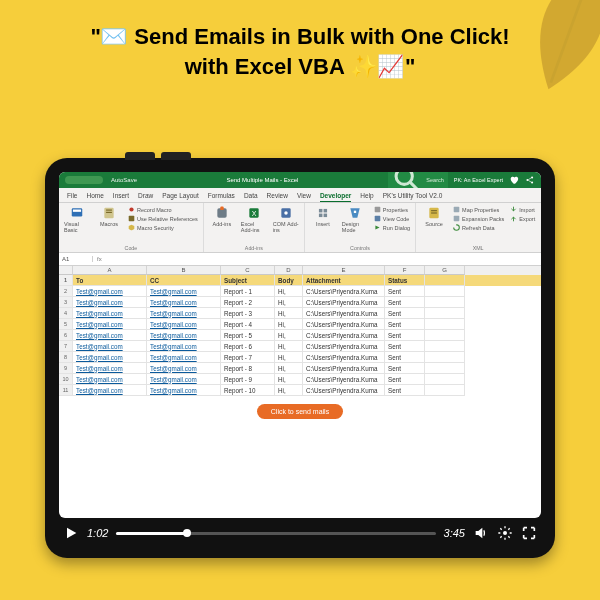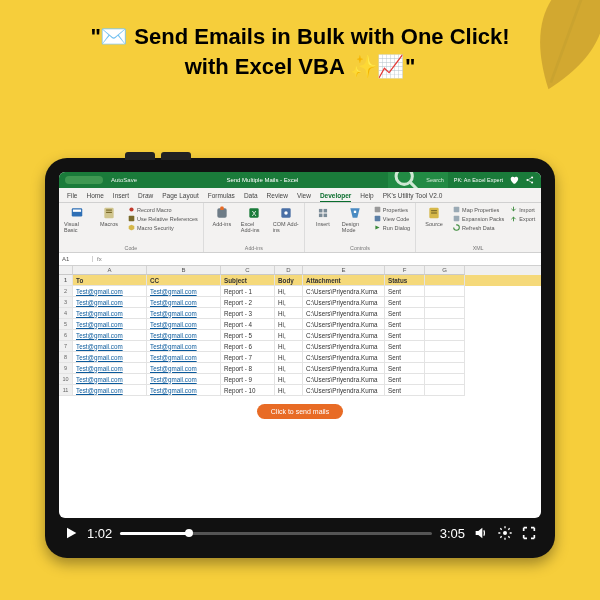--- a/index.html
+++ b/index.html
@@ -124,21 +124,22 @@
   .send-btn{ display:inline-block; background:#e86b25; color:#fff; font-size:7px; border-radius:10px; padding:4px 14px;}
 
   
   .vctrl{
     height:30px;
     display:flex;
     align-items:center;
     gap:8px;
     color:#fff;
     padding:0 4px;
-    font-size:13px;
+    font-size:11px;
+    font-style:italic;
   }
   .vctrl svg{ width:16px; height:16px; fill:#fff;}
   .pbar{ flex:1; height:3px; background:#555; border-radius:2px; position:relative;}
   .pbar-fill{ position:absolute; left:0; top:0; bottom:0; width:22%; background:#fff; border-radius:2px;}
   .pbar-dot{ position:absolute; left:22%; top:50%; transform:translate(-50%,-50%); width:8px; height:8px; background:#fff; border-radius:50%;}
   .rgrp{ display:flex; align-items:center; gap:8px;}
 
 </style>
 </head>
 <body>
@@ -501,21 +502,21 @@
 
   <div class="vctrl">
     <svg viewBox="0 0 24 24">
         <polygon points="6,4 20,12 6,20"></polygon>
       </svg>
     <span>1:02</span>
     <div class="pbar">
       <div class="pbar-fill"></div>
         <div class="pbar-dot"></div>
     </div>
-    <span>3:05</span>
+    <span>3:45</span>
     <div class="rgrp">
       <svg viewBox="0 0 24 24">
           <path d="M4 9v6h4l6 5V4L8 9H4z"></path>
           <path d="M16 8c1.5 1 1.5 7 0 8" stroke="#fff" stroke-width="2" fill="none"></path>
         </svg>
       <svg viewBox="0 0 24 24">
           <circle cx="12" cy="12" r="3"></circle>
           <path d="M12 2v3M12 19v3M2 12h3M19 12h3M5 5l2 2M17 17l2 2M19 5l-2 2M5 19l2-2" stroke="#fff" stroke-width="2"></path>
         </svg>
       <svg viewBox="0 0 24 24">

